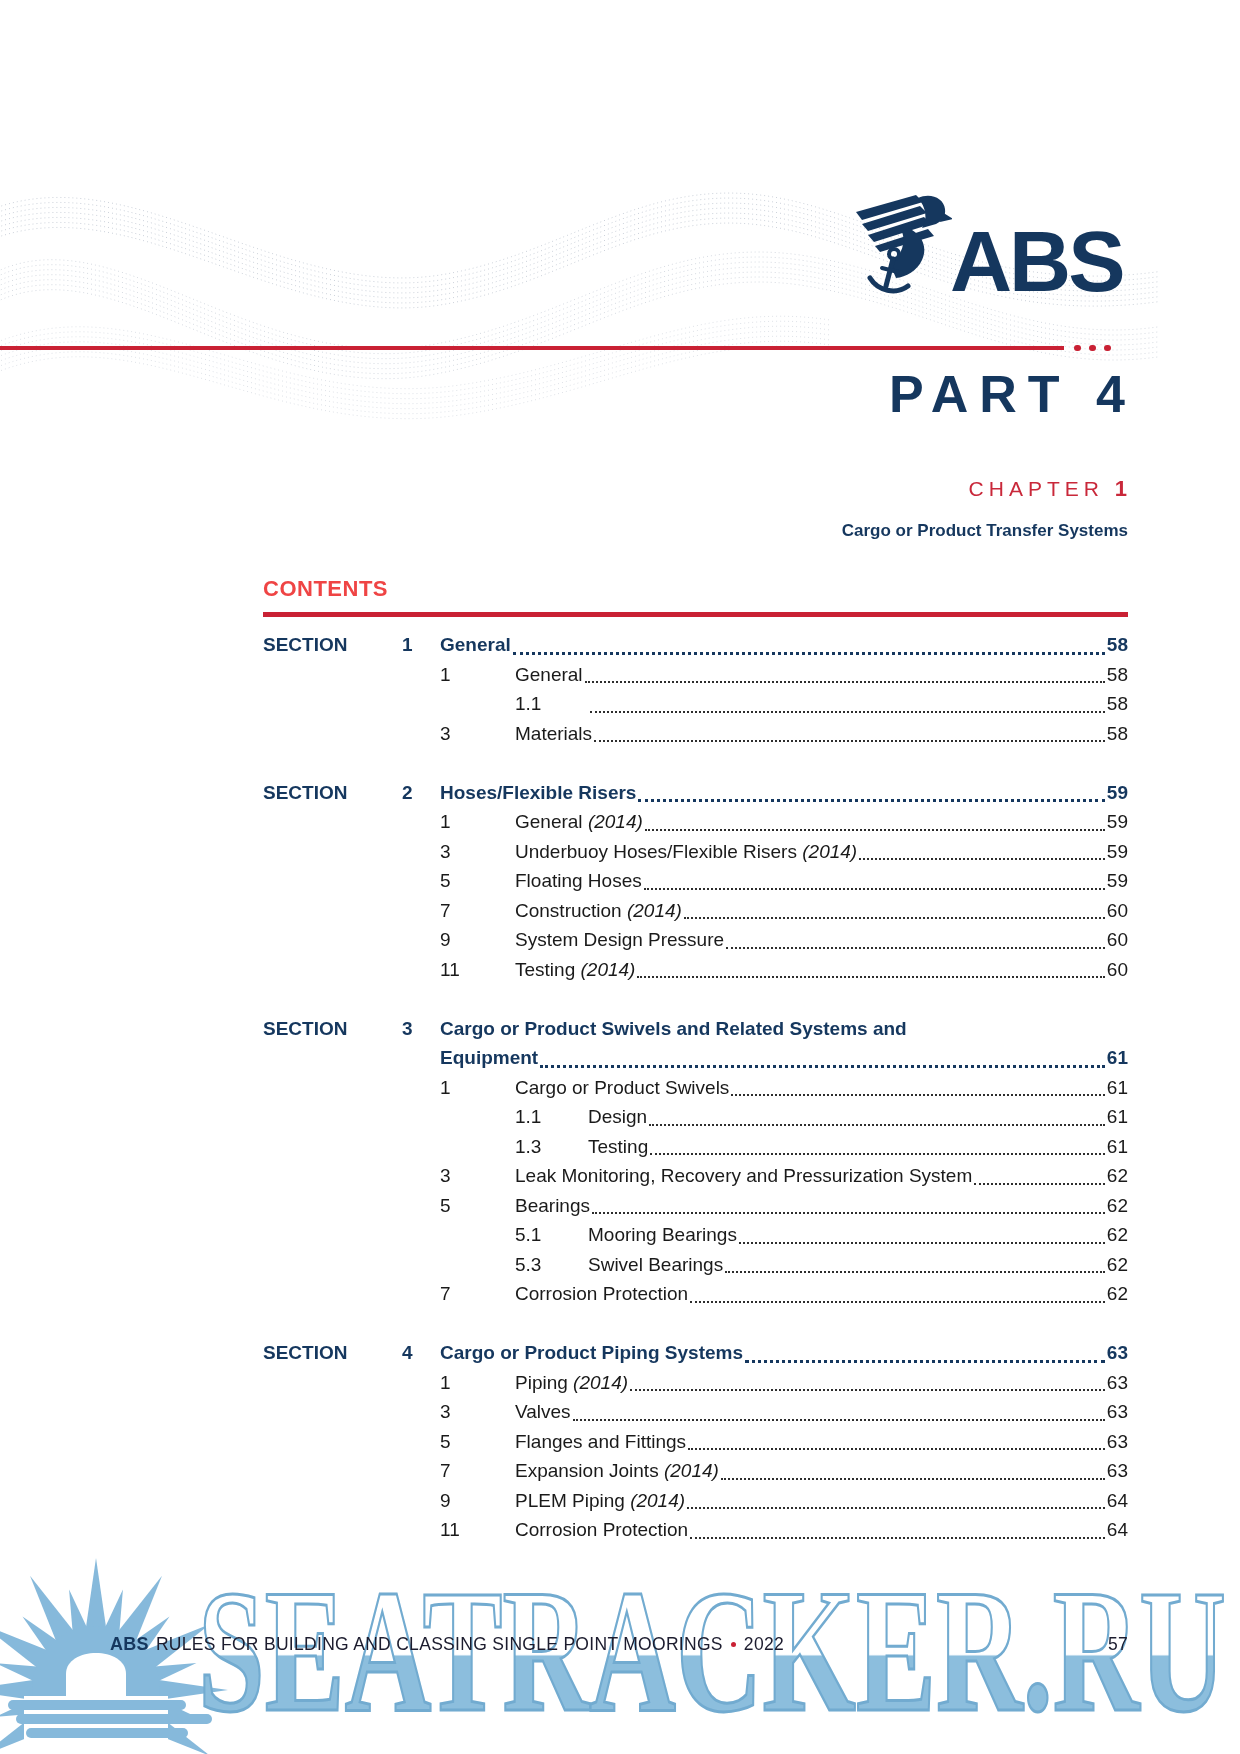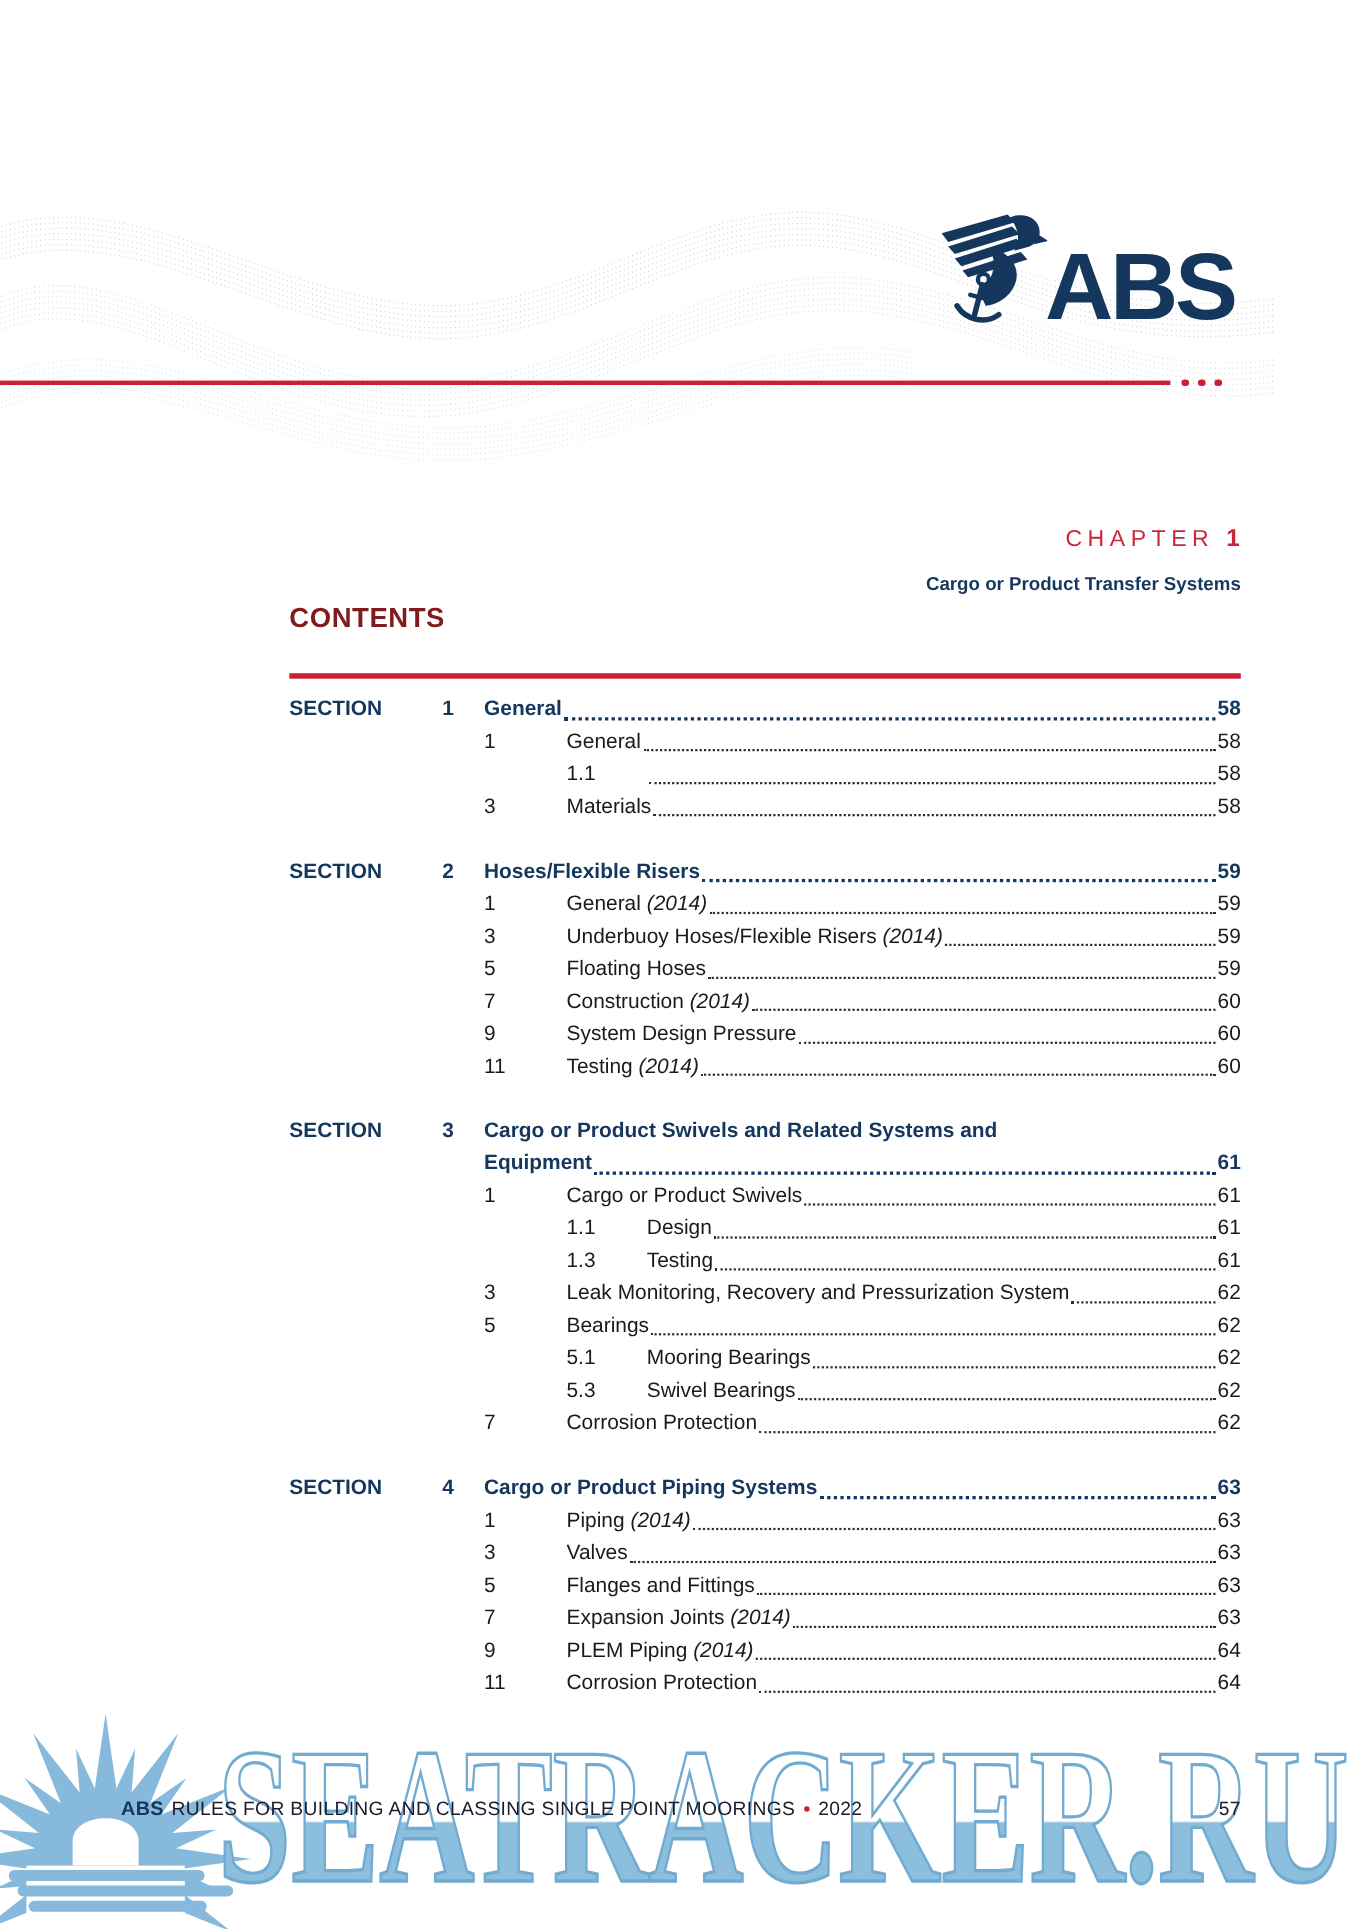--- a/index.html
+++ b/index.html
@@ -15,21 +15,21 @@
 
   .toprule{position:absolute;left:0;top:346px;width:1064px;height:4px;background:#c92134;z-index:2;}
   .toprule-dot{position:absolute;top:345px;width:7px;height:6px;border-radius:3px;background:#c92134;z-index:2;}
   .d1{left:1074px}.d2{left:1089px}.d3{left:1104px}
 
   .part-title{position:absolute;right:104px;top:368px;font-size:52px;font-weight:bold;letter-spacing:11px;color:#15375e;line-height:1;z-index:2;}
   .chapter-line{position:absolute;right:108px;top:478px;font-size:21px;letter-spacing:5px;color:#c9283a;line-height:1;z-index:2;}
   .chapter-line .chnum{font-weight:bold;font-size:22px;}
   .chapter-title{position:absolute;right:112px;top:521px;font-size:17px;font-weight:bold;color:#15375e;line-height:1.2;z-index:2;}
 
-  .contents-heading{position:absolute;left:263px;top:548px;font-size:25px;font-weight:bold;letter-spacing:.5px;color:#7f1d1d;z-index:2;}
+  .contents-heading{position:absolute;left:263px;top:576px;font-size:22px;font-weight:bold;letter-spacing:.5px;color:#ef4444;z-index:2;}
   .contents-rule{position:absolute;left:263px;top:612px;width:865px;height:5px;background:#c92134;z-index:2;}
 
   
   #toc{position:absolute;left:263px;top:630px;width:865px;z-index:2;}
   .toc-block{margin-bottom:29.5px;}
   .trow{display:flex;height:29.5px;line-height:29.5px;font-size:19px;color:#1a1a1a;white-space:nowrap;}
   .trow.sect{font-weight:bold;color:#15375e;}
   .clabel{width:139px;}
   .cnum{width:38px;}
   .ctitle{color:#15375e;}
@@ -114,20 +114,21 @@
       <path d="M18,86 C26,99 44,103 56,94" stroke-width="5"></path>
     </g>
   </svg>
   <div class="abs-word">ABS</div>
 
   <div class="toprule"></div>
   <span class="toprule-dot d1"></span>
   <span class="toprule-dot d2"></span>
   <span class="toprule-dot d3"></span>
 
+  <div class="part-title">PART 4</div>
   <div class="chapter-line">
     <span>CHAPTER</span>
     <span class="chnum">1</span>
   </div>
   <div class="chapter-title">Cargo or Product Transfer Systems</div>
 
   <div class="contents-heading">CONTENTS</div>
   <div class="contents-rule"></div>
 
   <div id="toc">

